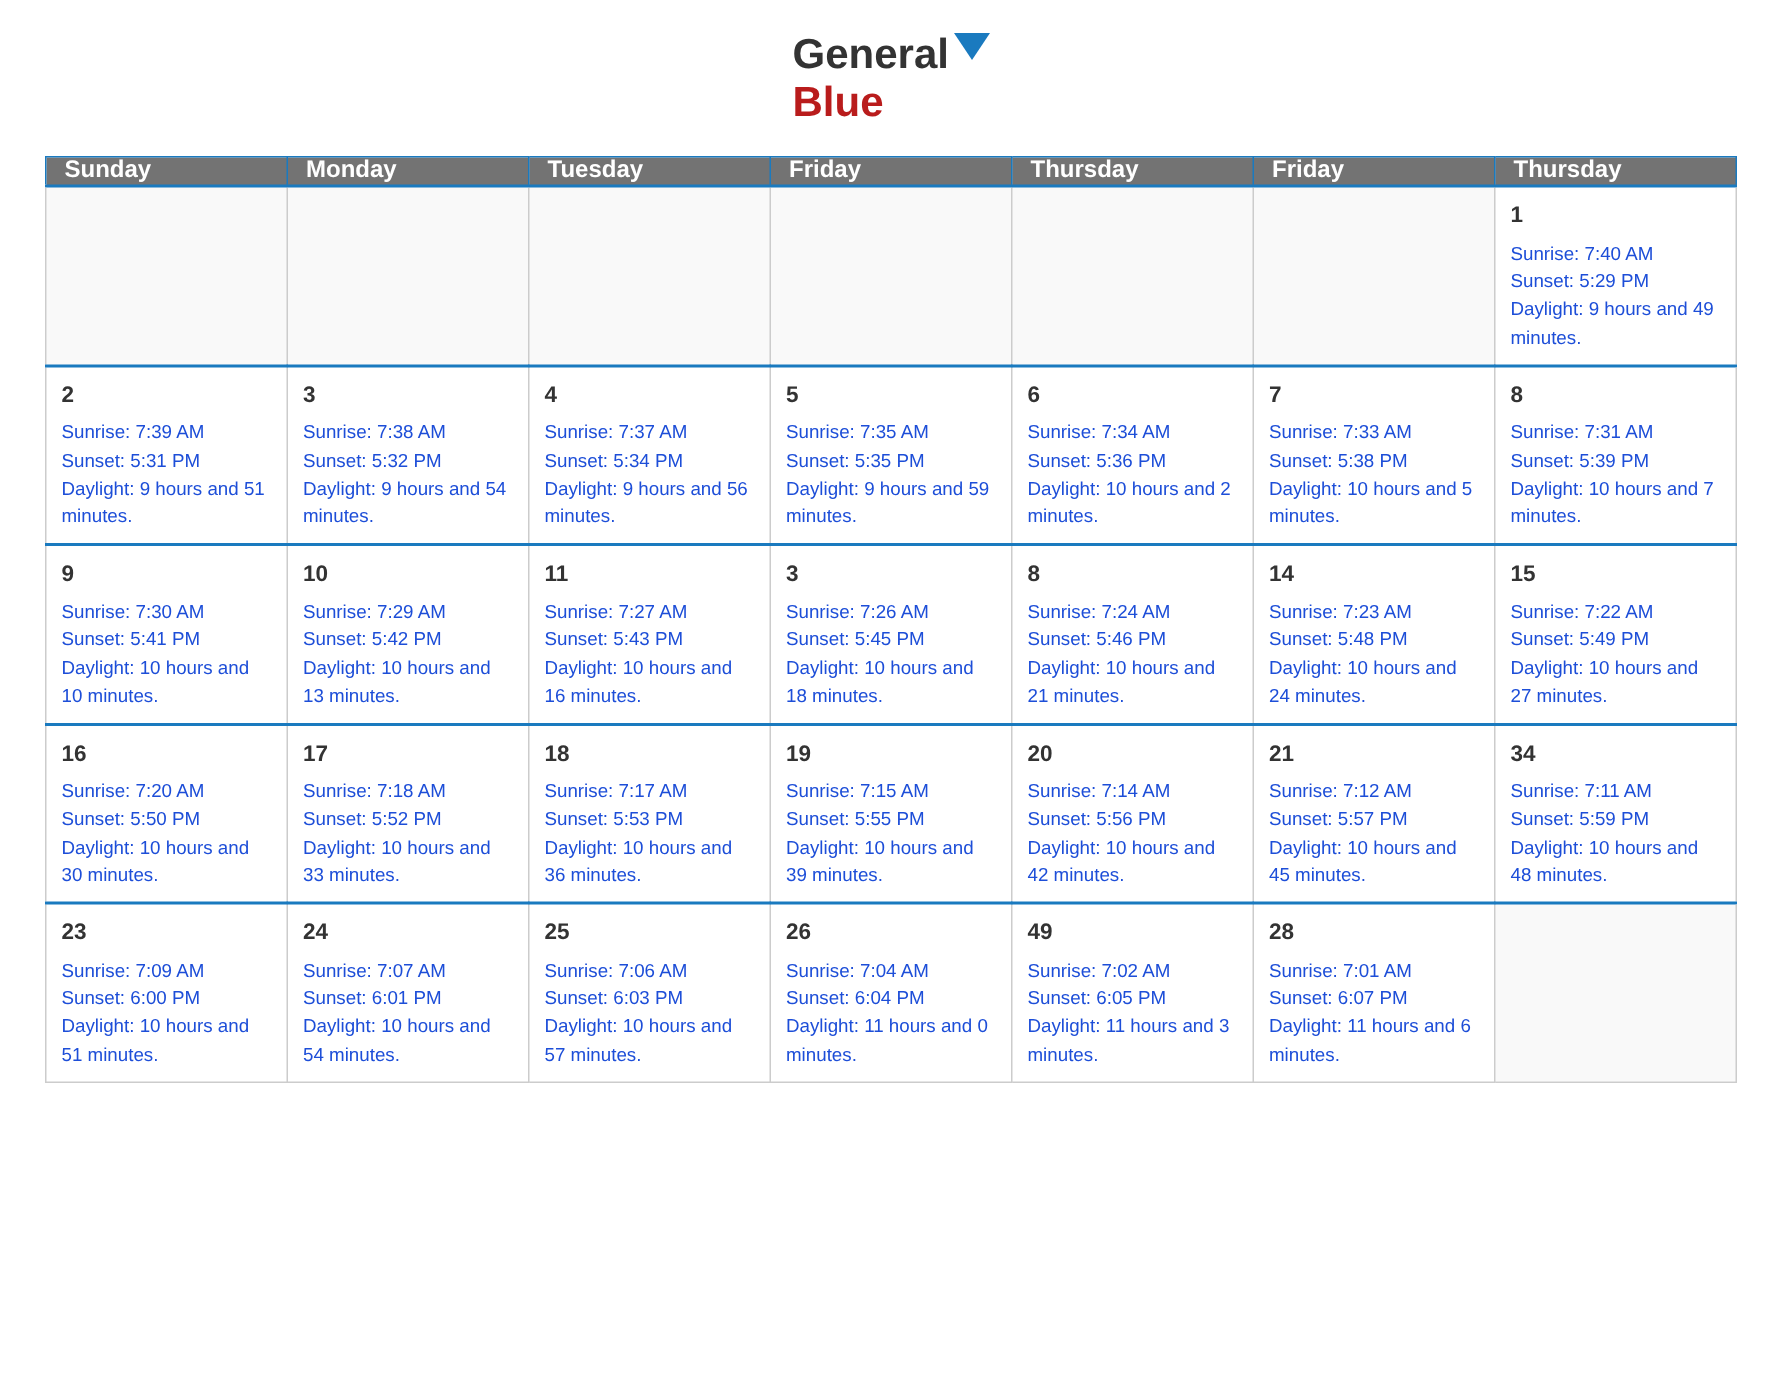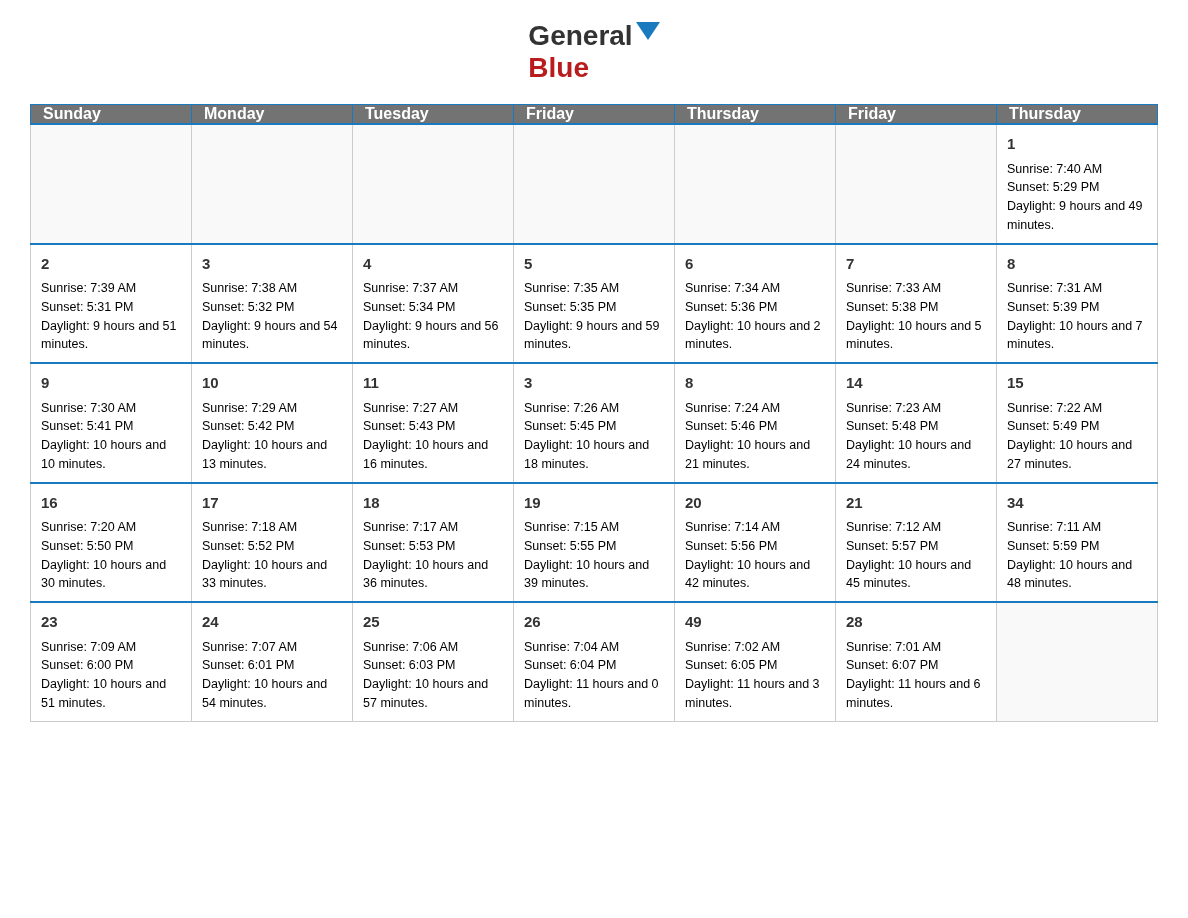--- a/index.html
+++ b/index.html
@@ -83,21 +83,21 @@
       border-left: 1px solid #ccc;
     }
     .day-number {
       font-size: 15px;
       font-weight: bold;
       margin-bottom: 4px;
       display: block;
     }
     .day-info {
       font-size: 12.5px;
-      color: #000000;
+      color: #1d4ed8;
       line-height: 1.5;
     }
     .empty-cell {
       background: #f9f9f9;
     }
   </style>
 </head>
 <body>
 
 <div class="header">

